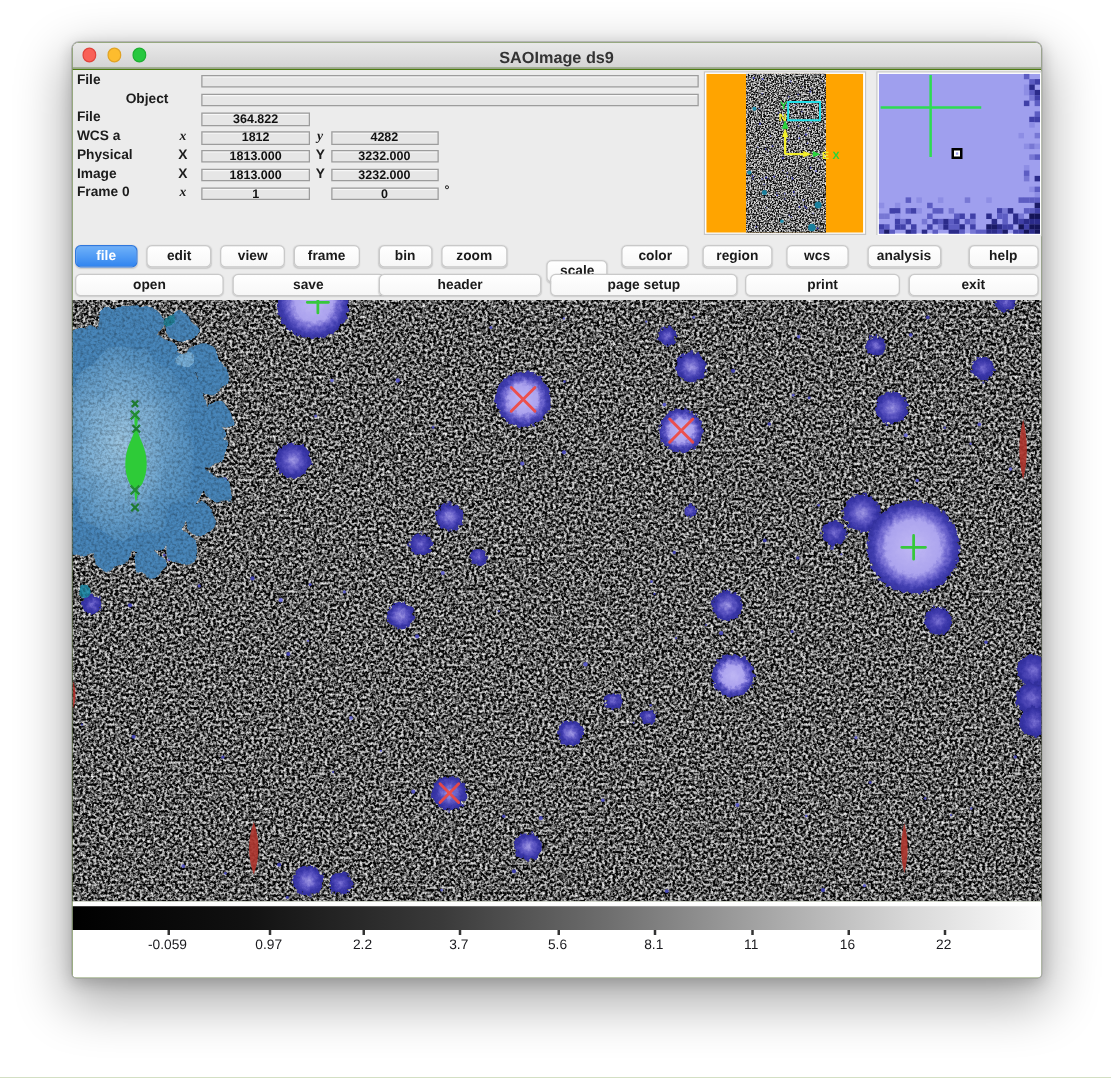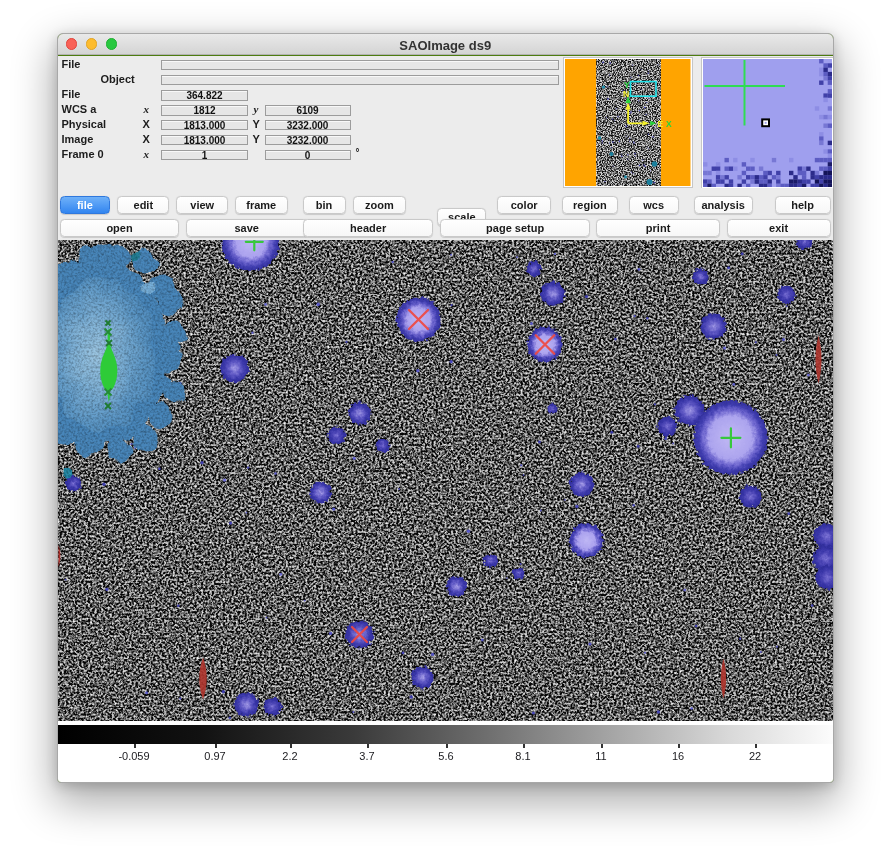--- a/index.html
+++ b/index.html
@@ -48,21 +48,21 @@
 <div class="xyi" style="left:196px;top:47px;">y</div>
 <div class="xyl" style="left:85px;top:62px;">X</div>
 <div class="xyl" style="left:195px;top:62px;">Y</div>
 <div class="xyl" style="left:85px;top:77px;">X</div>
 <div class="xyl" style="left:195px;top:77px;">Y</div>
 <div class="xyi" style="left:86px;top:92px;">x</div>
     <div class="fld" style="left:103.5px;top:3.8px;width:397.5px;"></div>
 <div class="fld" style="left:103.5px;top:18.8px;width:397.5px;"></div>
 <div class="fld" style="left:103.5px;top:34px;width:87px;">364.822</div>
 <div class="fld" style="left:103.5px;top:49px;width:87px;">1812</div>
-<div class="fld" style="left:207px;top:49px;width:86px;">6109</div>
+<div class="fld" style="left:207px;top:49px;width:86px;">4282</div>
 <div class="fld" style="left:103.5px;top:63.8px;width:87px;">1813.000</div>
 <div class="fld" style="left:207px;top:63.8px;width:86px;">3232.000</div>
 <div class="fld" style="left:103.5px;top:78.8px;width:87px;">1813.000</div>
 <div class="fld" style="left:207px;top:78.8px;width:86px;">3232.000</div>
 <div class="fld" style="left:103.5px;top:93.8px;width:87px;">1</div>
 <div class="fld" style="left:207px;top:93.8px;width:86px;">0</div>
     <div class="deg" style="left:298px;top:91px;">°</div>
   </div>
   <div id="pframe" style="left:505.7px; width:129.5px; height:131.5px;">
     <svg width="125.5" height="127.5" viewBox="0 0 125.5 127.5">

